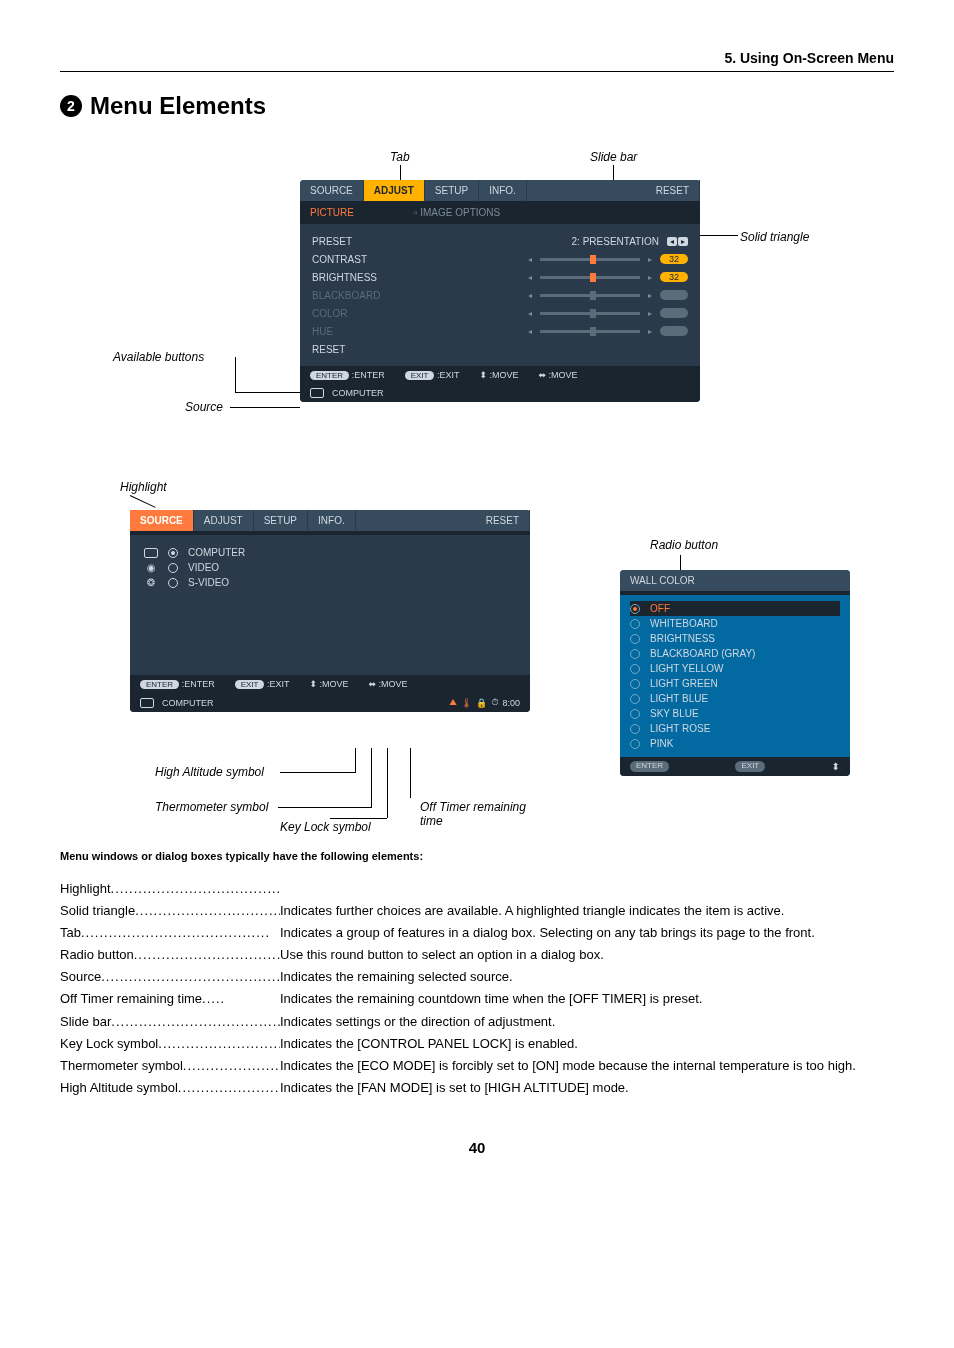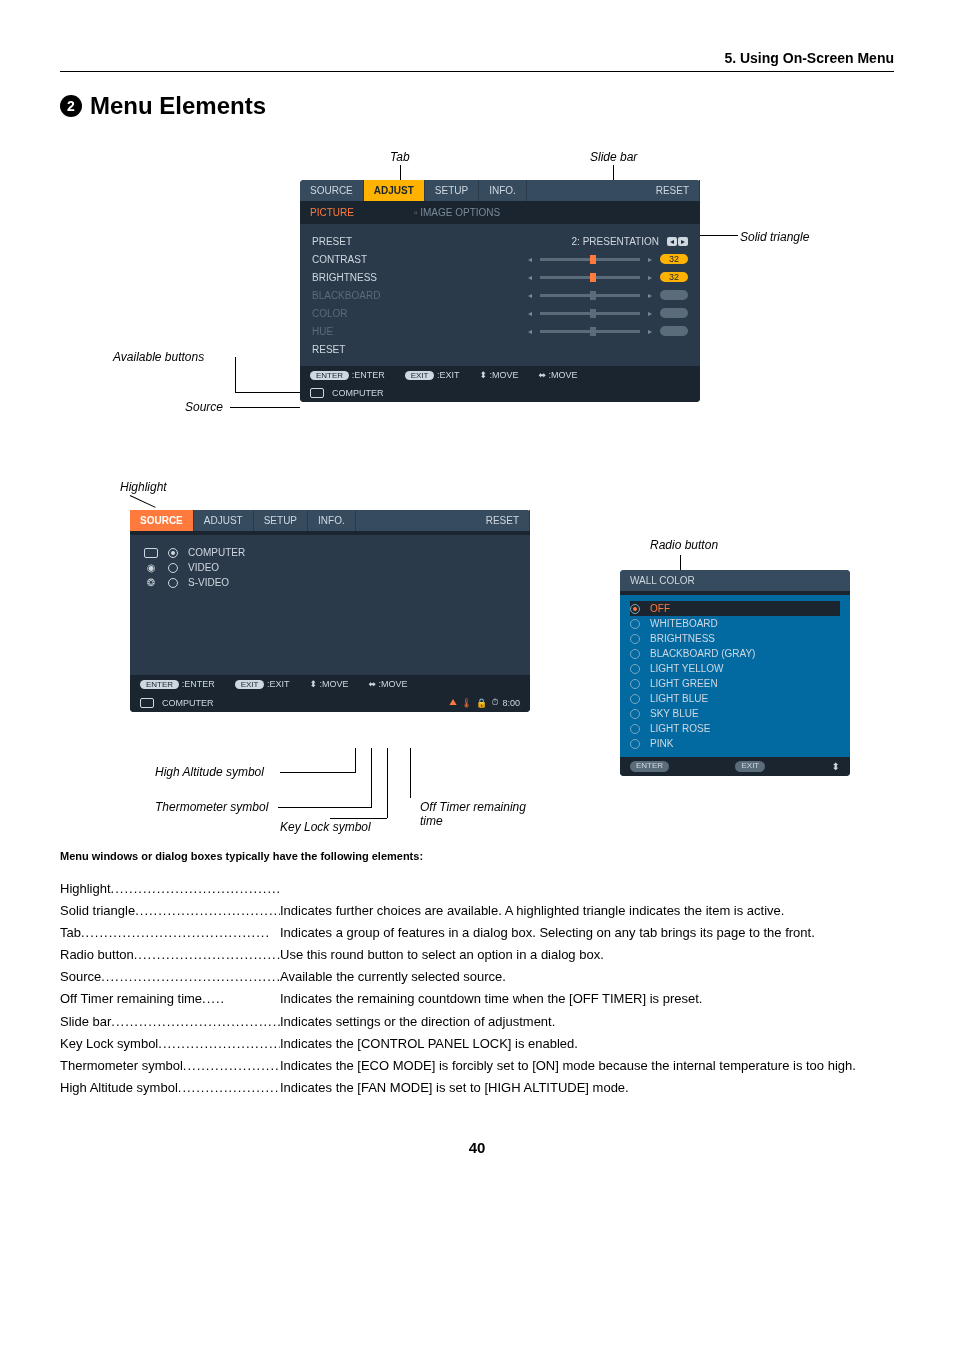--- a/index.html
+++ b/index.html
@@ -621,21 +621,21 @@
         <span class="desc-term">Radio button</span>
         <span class="desc-dots-fill">.........................................</span>
       </div>
       <div class="desc-def">Use this round button to select an option in a dialog box.</div>
     </div>
   <div class="desc-row full-width-row">
       <div class="desc-dots-container">
         <span class="desc-term">Source</span>
         <span class="desc-dots-fill">.........................................</span>
       </div>
-      <div class="desc-def">Available the currently selected source.</div>
+      <div class="desc-def">Indicates the remaining selected source.</div>
     </div>
   <div class="desc-row full-width-row">
       <div class="desc-dots-container">
         <span class="desc-term">Off Timer remaining time</span>
         <span class="desc-dots-fill">.....</span>
       </div>
       <div class="desc-def">Indicates the remaining countdown time when the [OFF TIMER] is preset.</div>
     </div>
   <div class="desc-row full-width-row">
       <div class="desc-dots-container">

